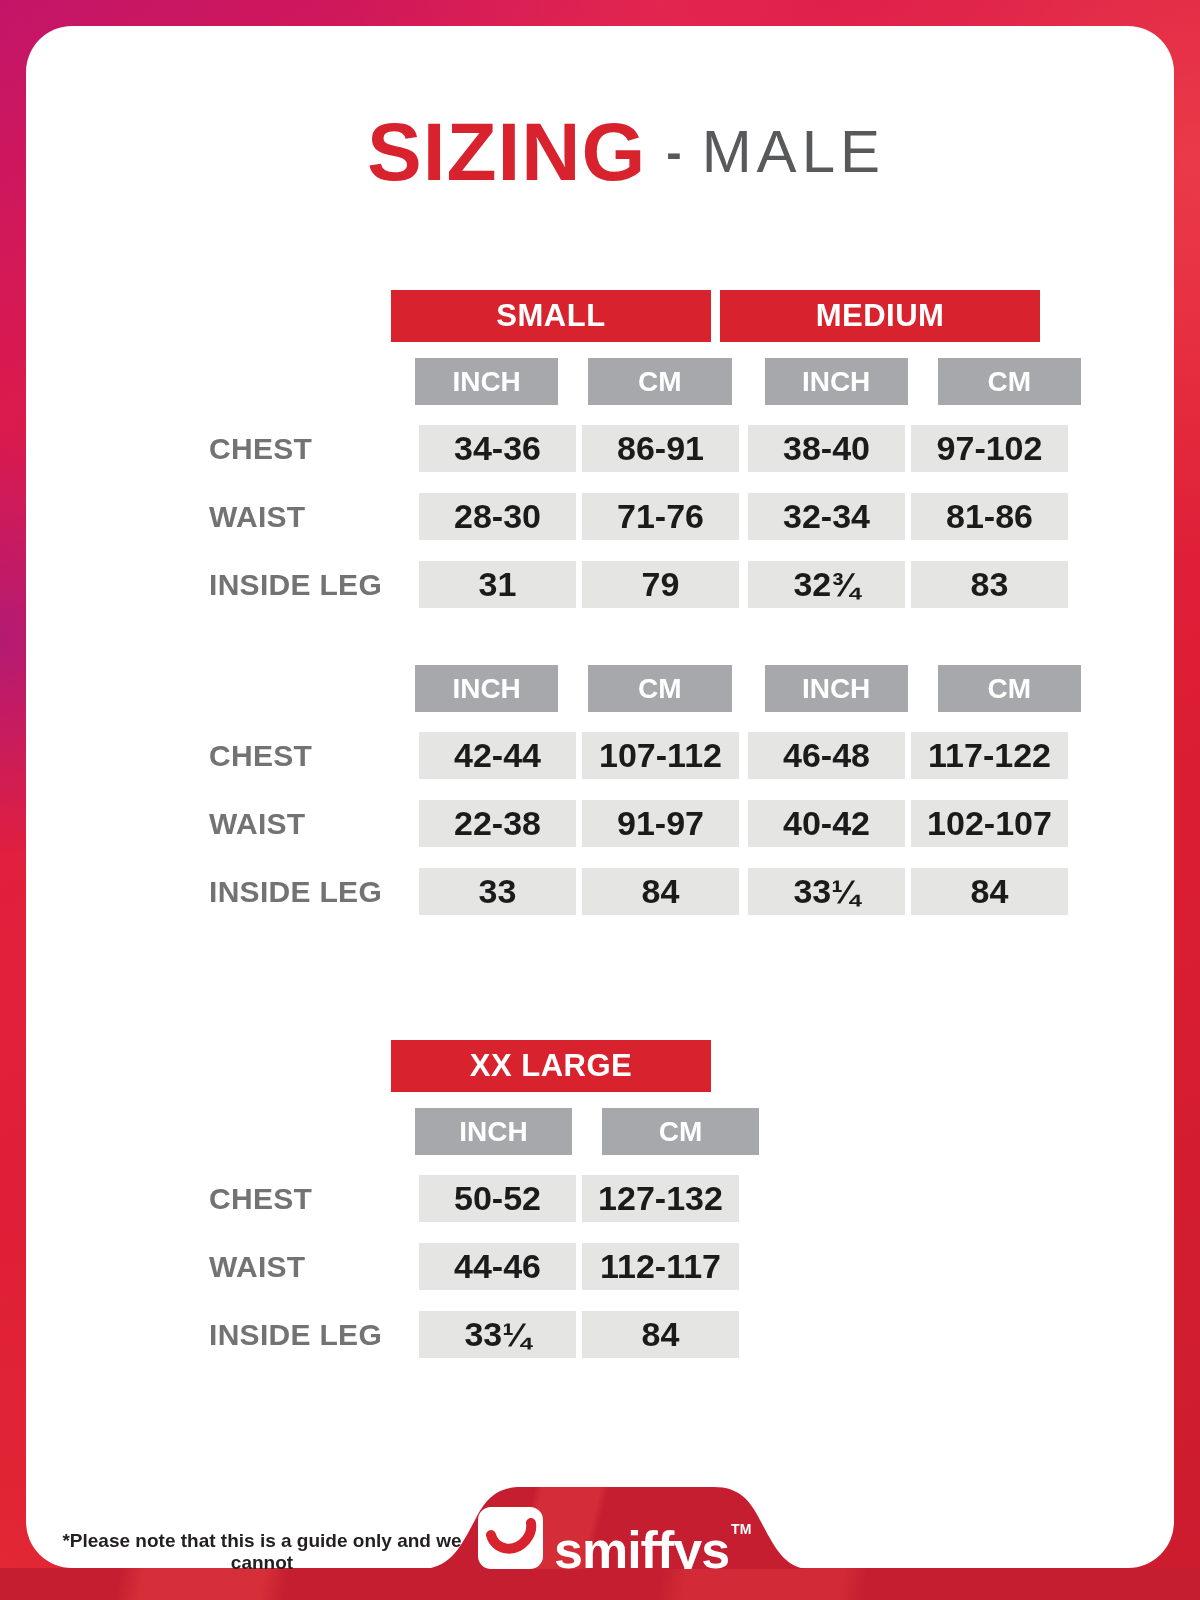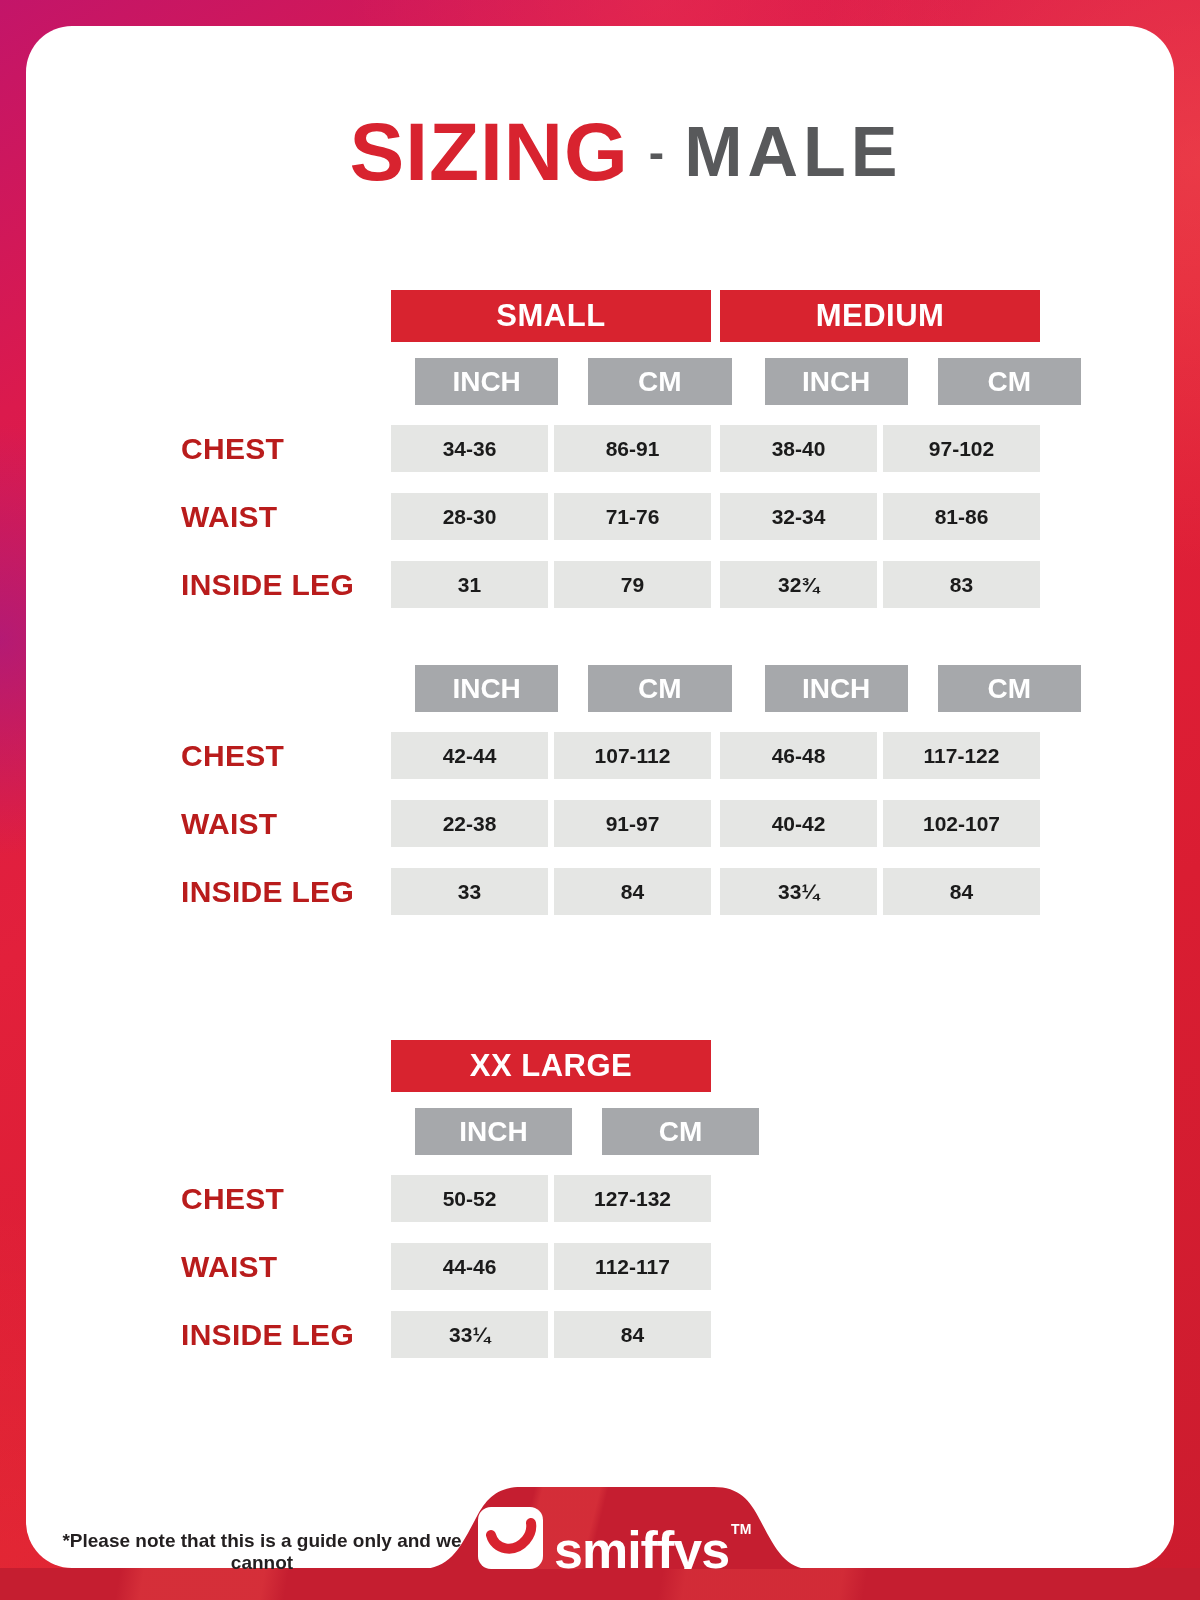--- a/index.html
+++ b/index.html
@@ -23,21 +23,21 @@
       linear-gradient(100deg, rgba(255,90,80,0) 10%, rgba(255,90,80,0.28) 12% 22%, rgba(255,90,80,0) 24% 55%, rgba(255,90,80,0.22) 57% 70%, rgba(255,90,80,0) 72%),
       #C51E30;
   }
   
   .title-row{
     position:absolute;top:76px;left:0;width:1200px;height:100px;
     display:flex;align-items:center;justify-content:center;
   }
   .title-primary{font-size:82px;font-weight:700;color:#D8232F;letter-spacing:1px;line-height:100px;}
   .title-sep{font-size:46px;font-weight:700;color:#58595B;margin:0 20px;line-height:100px;}
-  .title-secondary{font-size:70px;font-weight:700;color:#58595B;letter-spacing:5px;line-height:100px;}
+  .title-secondary{font-size:60px;font-weight:400;color:#58595B;letter-spacing:5px;line-height:100px;}
   
   .block{position:absolute;left:155px;width:900px;}
   #block-0{top:264px;}
   #block-1{top:639px;}
   #block-2{top:1014px;}
   .trow{display:flex;}
   .spacer{width:210px;flex:0 0 210px;}
   .size-row{margin-bottom:16px;height:52px;}
   .size-bar{
     width:320px;height:52px;background:#D8232F;color:#fff;
@@ -48,25 +48,25 @@
   .unit-row{margin-bottom:20px;height:47px;gap:24px;}
   .u{
     width:157px;height:47px;background:#A6A8AB;color:#fff;
     font-weight:700;font-size:28px;
     display:flex;align-items:center;justify-content:center;
   }
   .data-row{margin-bottom:21px;height:47px;}
   .row-label{
     width:201px;flex:0 0 201px;margin-right:9px;
     display:flex;align-items:center;
-    color:#b91c1c;font-weight:700;font-size:30px;letter-spacing:0.3px;
+    color:#737373;font-weight:700;font-size:30px;letter-spacing:0.3px;margin-left:28px;
   }
   .cell{
     width:157px;height:47px;background:#E5E6E4;color:#1B1B1B;
-    font-weight:700;font-size:21px;
+    font-weight:700;font-size:34px;
     display:flex;align-items:center;justify-content:center;
   }
   .mr6{margin-right:6px;}
   .mr9{margin-right:9px;}
   
   .note{
     position:absolute;left:36px;top:1504px;width:400px;
     text-align:center;color:#231F20;font-weight:700;
     font-size:19px;line-height:22px;
   }

